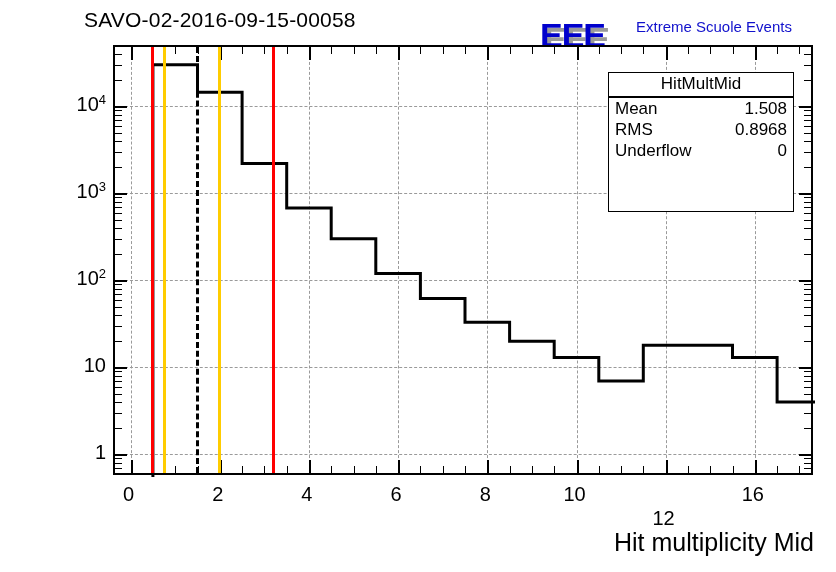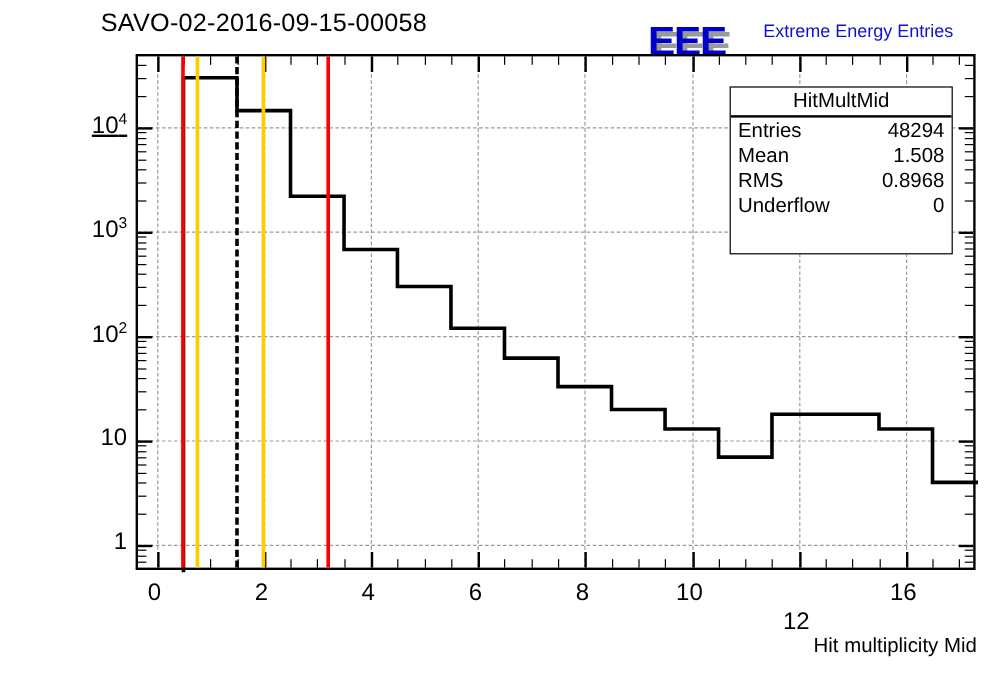--- a/index.html
+++ b/index.html
@@ -40,21 +40,21 @@
   .xtick-major-t{top:0;width:2px;height:13px;}
   .xtick-minor-t{top:0;width:1px;height:7px;}
 
   
   .ylabel{position:absolute;font-size:20px;text-align:right;white-space:nowrap;
           transform:translateY(-50%);}
   .ylabel sup{font-size:13px;vertical-align:super;}
   .xlabel{position:absolute;font-size:20px;text-align:center;white-space:nowrap;
           transform:translateX(-50%);}
 
-  #x-axis-title{position:absolute;right:22px;top:528px;font-size:17px;
+  #x-axis-title{position:absolute;right:22px;top:528px;font-size:25px;
                 white-space:nowrap;}
 
   
   #hist-svg{position:absolute;left:0;top:0;width:700px;height:430px;}
 
   
   .vmarker{position:absolute;top:0;height:100%;width:0;}
 
   
   #stats-box{position:absolute;left:606px;top:70px;width:186px;height:140px;
@@ -71,21 +71,21 @@
 <body>
 
 <div id="plot-title">SAVO-02-2016-09-15-00058</div>
 
 <div id="eee-logo">
   <div class="eee-letters">
     <span class="eee-shadow">EEE</span>
     <span class="eee-front">EEE</span>
   </div>
   <div class="eee-text">
-    <div>Extreme Energy Entries</div>
+    <div>Extreme Scuole Events</div>
   </div>
 </div>
 
 <div id="frame">
   <div id="grid-layer">
       <div class="gridline h" style="top: 407.4px;"></div>
       <div class="gridline h" style="top: 320.4px;"></div>
       <div class="gridline h" style="top: 233.3px;"></div>
       <div class="gridline h" style="top: 146.3px;"></div>
       <div class="gridline h" style="top: 59.3px;"></div>
@@ -258,45 +258,41 @@
       <div class="vmarker" style="left: 48px; width: 0px; border-left: 3px solid rgb(255, 204, 0);"></div>
       <div class="vmarker" style="left: 81px; width: 0px; border-left: 3px dashed rgb(0, 0, 0);"></div>
       <div class="vmarker" style="left: 103.3px; width: 0px; border-left: 3px solid rgb(255, 204, 0);"></div>
       <div class="vmarker" style="left: 156.8px; width: 0px; border-left: 3px solid rgb(255, 0, 0);"></div>
     </div>
 
   <div id="stats-box" style="left:493px;top:25px;">
     <div class="stats-title">HitMultMid</div>
     <div id="stats-rows">
         <div class="stats-row">
-          <span class="k">Entries</span>
-          <span class="v">48294</span>
-        </div>
-        <div class="stats-row">
           <span class="k">Mean</span>
           <span class="v">1.508</span>
         </div>
         <div class="stats-row">
           <span class="k">RMS</span>
           <span class="v">0.8968</span>
         </div>
         <div class="stats-row">
           <span class="k">Underflow</span>
           <span class="v">0</span>
         </div>
       </div>
   </div>
 </div>
 
 <div id="ylabel-layer">
     <div class="ylabel" style="top: 452.4px; left: 40px; width: 66px;">1</div>
     <div class="ylabel" style="top: 365.4px; left: 40px; width: 66px;">10</div>
     <div class="ylabel" style="top: 278.3px; left: 40px; width: 66px;">10<sup>2</sup></div>
     <div class="ylabel" style="top: 191.3px; left: 40px; width: 66px;">10<sup>3</sup></div>
-    <div class="ylabel" style="top: 104.3px; left: 40px; width: 66px; text-decoration: underline;">10<sup>4</sup></div>
+    <div class="ylabel" style="top: 104.3px; left: 40px; width: 66px;">10<sup>4</sup></div>
   </div>
 <div id="xlabel-layer">
     <div class="xlabel" style="left: 128.6px; top: 483px;">0</div>
     <div class="xlabel" style="left: 217.8px; top: 483px;">2</div>
     <div class="xlabel" style="left: 306.9px; top: 483px;">4</div>
     <div class="xlabel" style="left: 396.1px; top: 483px;">6</div>
     <div class="xlabel" style="left: 485.3px; top: 483px;">8</div>
     <div class="xlabel" style="left: 574.5px; top: 483px;">10</div>
     <div class="xlabel" style="left: 663.6px; top: 483px; margin-top: 24px;">12</div>
     <div class="xlabel" style="left: 752.8px; top: 483px;">16</div>

